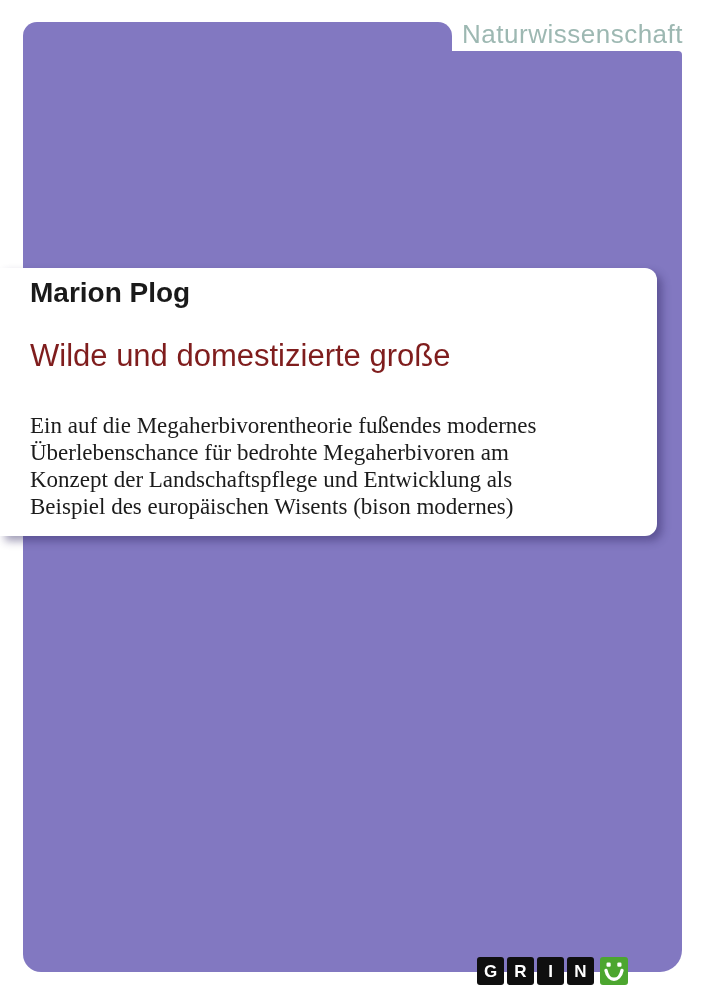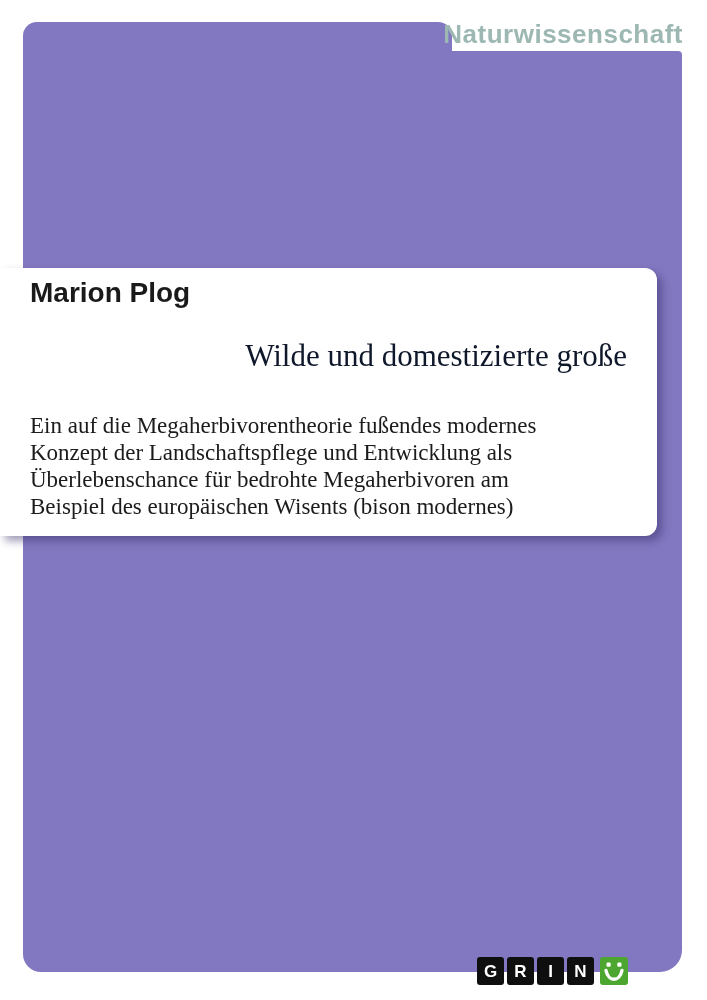--- a/index.html
+++ b/index.html
@@ -33,21 +33,21 @@
     width: 659px;
     height: 921px;
     background: #8278c1;
     border-radius: 0 4px 22px 18px;
   }
   .category-label {
     position: absolute;
     top: 19px;
     right: 24px;
     font-size: 26px;
-    font-weight: 700;
+    font-weight: 400;
     color: #9db8b2;
     letter-spacing: 0.5px;
     white-space: nowrap;
     text-align: right;
   }
   
   .title-card {
     position: absolute;
     left: 0;
     top: 268px;
@@ -62,26 +62,25 @@
   .author {
     font-family: "Liberation Sans", sans-serif;
     font-size: 28px;
     font-weight: 700;
     color: #1a1a1a;
     line-height: 30px;
     margin: 0;
   }
   .doc-title {
     margin: 30px 0 0 0;
-    font-family: Liberation Serif, serif;
+    font-family: Liberation Sans, sans-serif;
     font-size: 31px;
     font-weight: 400;
-    color: #0f172a;
+    color: #7f1d1d;
     line-height: 36px;
-    text-align: right;
   }
   .doc-title .line { white-space: nowrap; }
   .doc-subtitle {
     margin: 38px 0 0 0;
     font-family: Liberation Serif, serif;
     font-size: 23px;
     font-weight: 400;
     color: #1b1b1b;
     line-height: 27px;
   }
@@ -141,22 +140,22 @@
 
   <div class="title-card">
     <p class="author">Marion Plog</p>
 
     <div class="doc-title">
       <div class="line">Wilde und domestizierte große</div>
     </div>
 
     <div class="doc-subtitle">
       <div class="line">Ein auf die Megaherbivorentheorie fußendes modernes</div>
+      <div class="line">Überlebenschance für bedrohte Megaherbivoren am</div>
       <div class="line">Konzept der Landschaftspflege und Entwicklung als</div>
-      <div class="line">Überlebenschance für bedrohte Megaherbivoren am</div>
       <div class="line">Beispiel des europäischen Wisents (bison modernes)</div>
     </div>
   </div>
 
 
   <div class="grin-logo">
     <div class="letter-box">G</div>
     <div class="letter-box">R</div>
     <div class="letter-box">I</div>
     <div class="letter-box">N</div>

